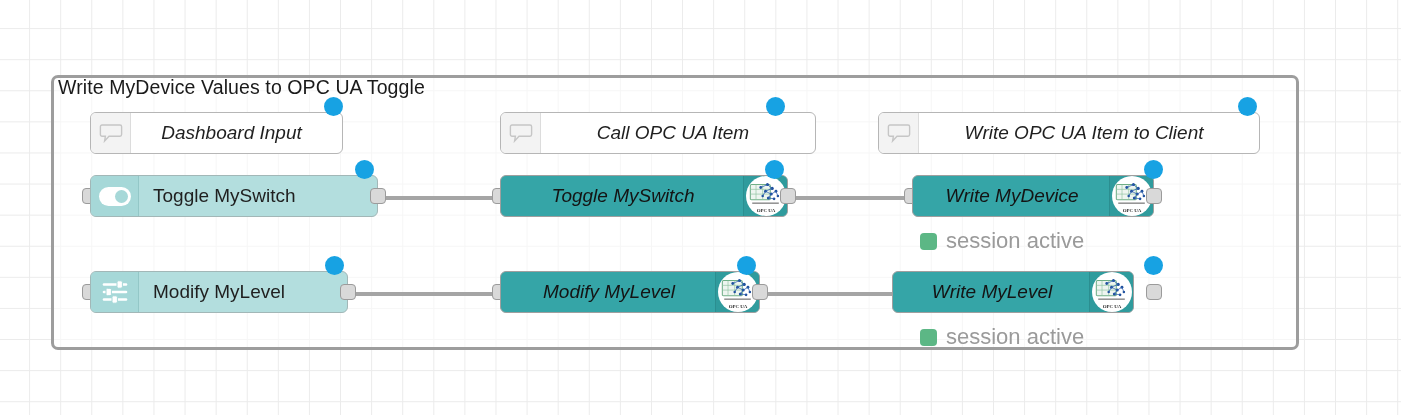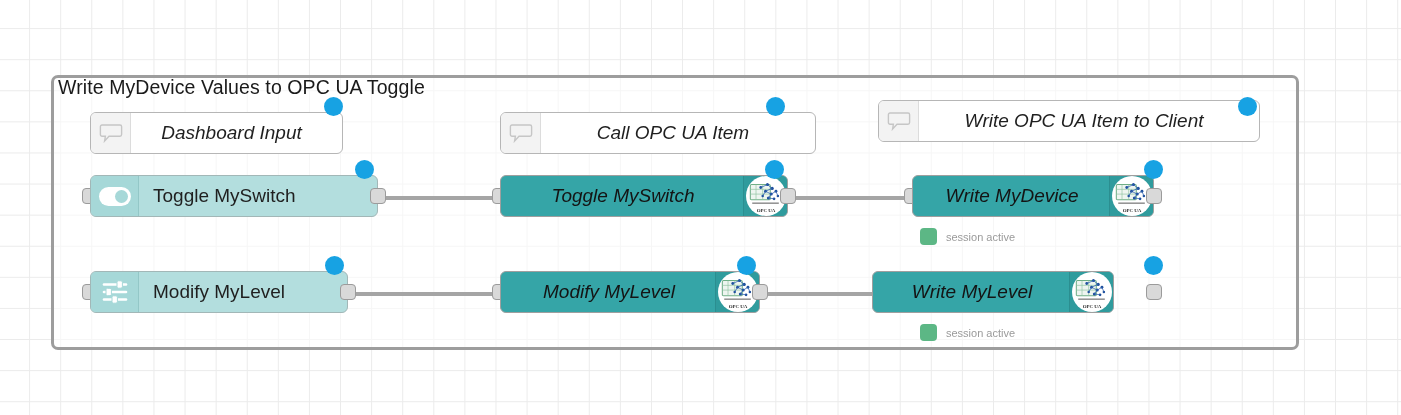--- a/index.html
+++ b/index.html
@@ -140,21 +140,21 @@
     display: flex;
     align-items: center;
     gap: 9px;
   }
   .status-dot {
     width: 17px; height: 17px;
     border-radius: 4px;
     background: #5cb785;
   }
   .status-text {
-    font-size: 11px;
+    font-size: 22px;
     color: #9a9a9a;
     white-space: nowrap;
   }
 
   
   .toggle-ico {
     width: 32px; height: 19px;
     background: #ffffff;
     border-radius: 10px;
     position: relative;
@@ -203,21 +203,21 @@
   <div class="node comment" style="left:500px; top:112px; width:316px;">
     <div class="icon-cell">
       <svg width="24" height="20" viewBox="0 0 24 20" aria-hidden="true">
         <path d="M3 2 H21 A1.6 1.6 0 0 1 22.6 3.6 V11.6 A1.6 1.6 0 0 1 21 13.2 H10 L5.6 18 L6.4 13.2 H3 A1.6 1.6 0 0 1 1.4 11.6 V3.6 A1.6 1.6 0 0 1 3 2 Z" fill="none" stroke="#c6c6c6" stroke-width="1.4"></path>
       </svg>
     </div>
     <div class="node-label">Call OPC UA Item</div>
   </div>
   <div class="sel-dot" style="left:766px; top:97px;"></div>
 
-  <div class="node comment" style="left:878px; top:100px; width:382px;">
+  <div class="node comment" style="left:878px; top:112px; width:382px;">
     <div class="icon-cell">
       <svg width="24" height="20" viewBox="0 0 24 20" aria-hidden="true">
         <path d="M3 2 H21 A1.6 1.6 0 0 1 22.6 3.6 V11.6 A1.6 1.6 0 0 1 21 13.2 H10 L5.6 18 L6.4 13.2 H3 A1.6 1.6 0 0 1 1.4 11.6 V3.6 A1.6 1.6 0 0 1 3 2 Z" fill="none" stroke="#c6c6c6" stroke-width="1.4"></path>
       </svg>
     </div>
     <div class="node-label">Write OPC UA Item to Client</div>
   </div>
   <div class="sel-dot" style="left:1238px; top:97px;"></div>
 
   <div class="port" style="left:82px; top:188px;"></div>
@@ -385,21 +385,21 @@
           </g>
           <text x="20" y="37" font-family="'Liberation Serif',serif" font-size="5.2" font-weight="bold" fill="#2b2b2b" text-anchor="middle">OPC UA</text>
         </svg>
       </div>
     </div>
   </div>
   <div class="port" style="left:752px; top:284px;"></div>
   <div class="sel-dot" style="left:737px; top:256px;"></div>
 
   <div class="port" style="left:904px; top:284px;"></div>
-  <div class="node opcua" style="left:872px; top:271px; width:242px;">
+  <div class="node opcua" style="left:892px; top:271px; width:242px;">
     <div class="node-label">Write MyLevel</div>
     <div class="icon-cell">
       <div class="opcua-logo">
         <svg width="38" height="38" viewBox="0 0 40 40" aria-hidden="true">
           <g transform="translate(2.5,4)">
             <rect x="1" y="4" width="21" height="16" rx="1.2" fill="#eef5f0" stroke="#6fae86" stroke-width="1.1"></rect>
             <line x1="1" y1="9" x2="22" y2="9" stroke="#8fc3a1" stroke-width="0.7"></line>
             <line x1="1" y1="14" x2="22" y2="14" stroke="#8fc3a1" stroke-width="0.7"></line>
             <line x1="7" y1="4" x2="7" y2="20" stroke="#8fc3a1" stroke-width="0.7"></line>
             <line x1="14" y1="4" x2="14" y2="20" stroke="#8fc3a1" stroke-width="0.7"></line>

